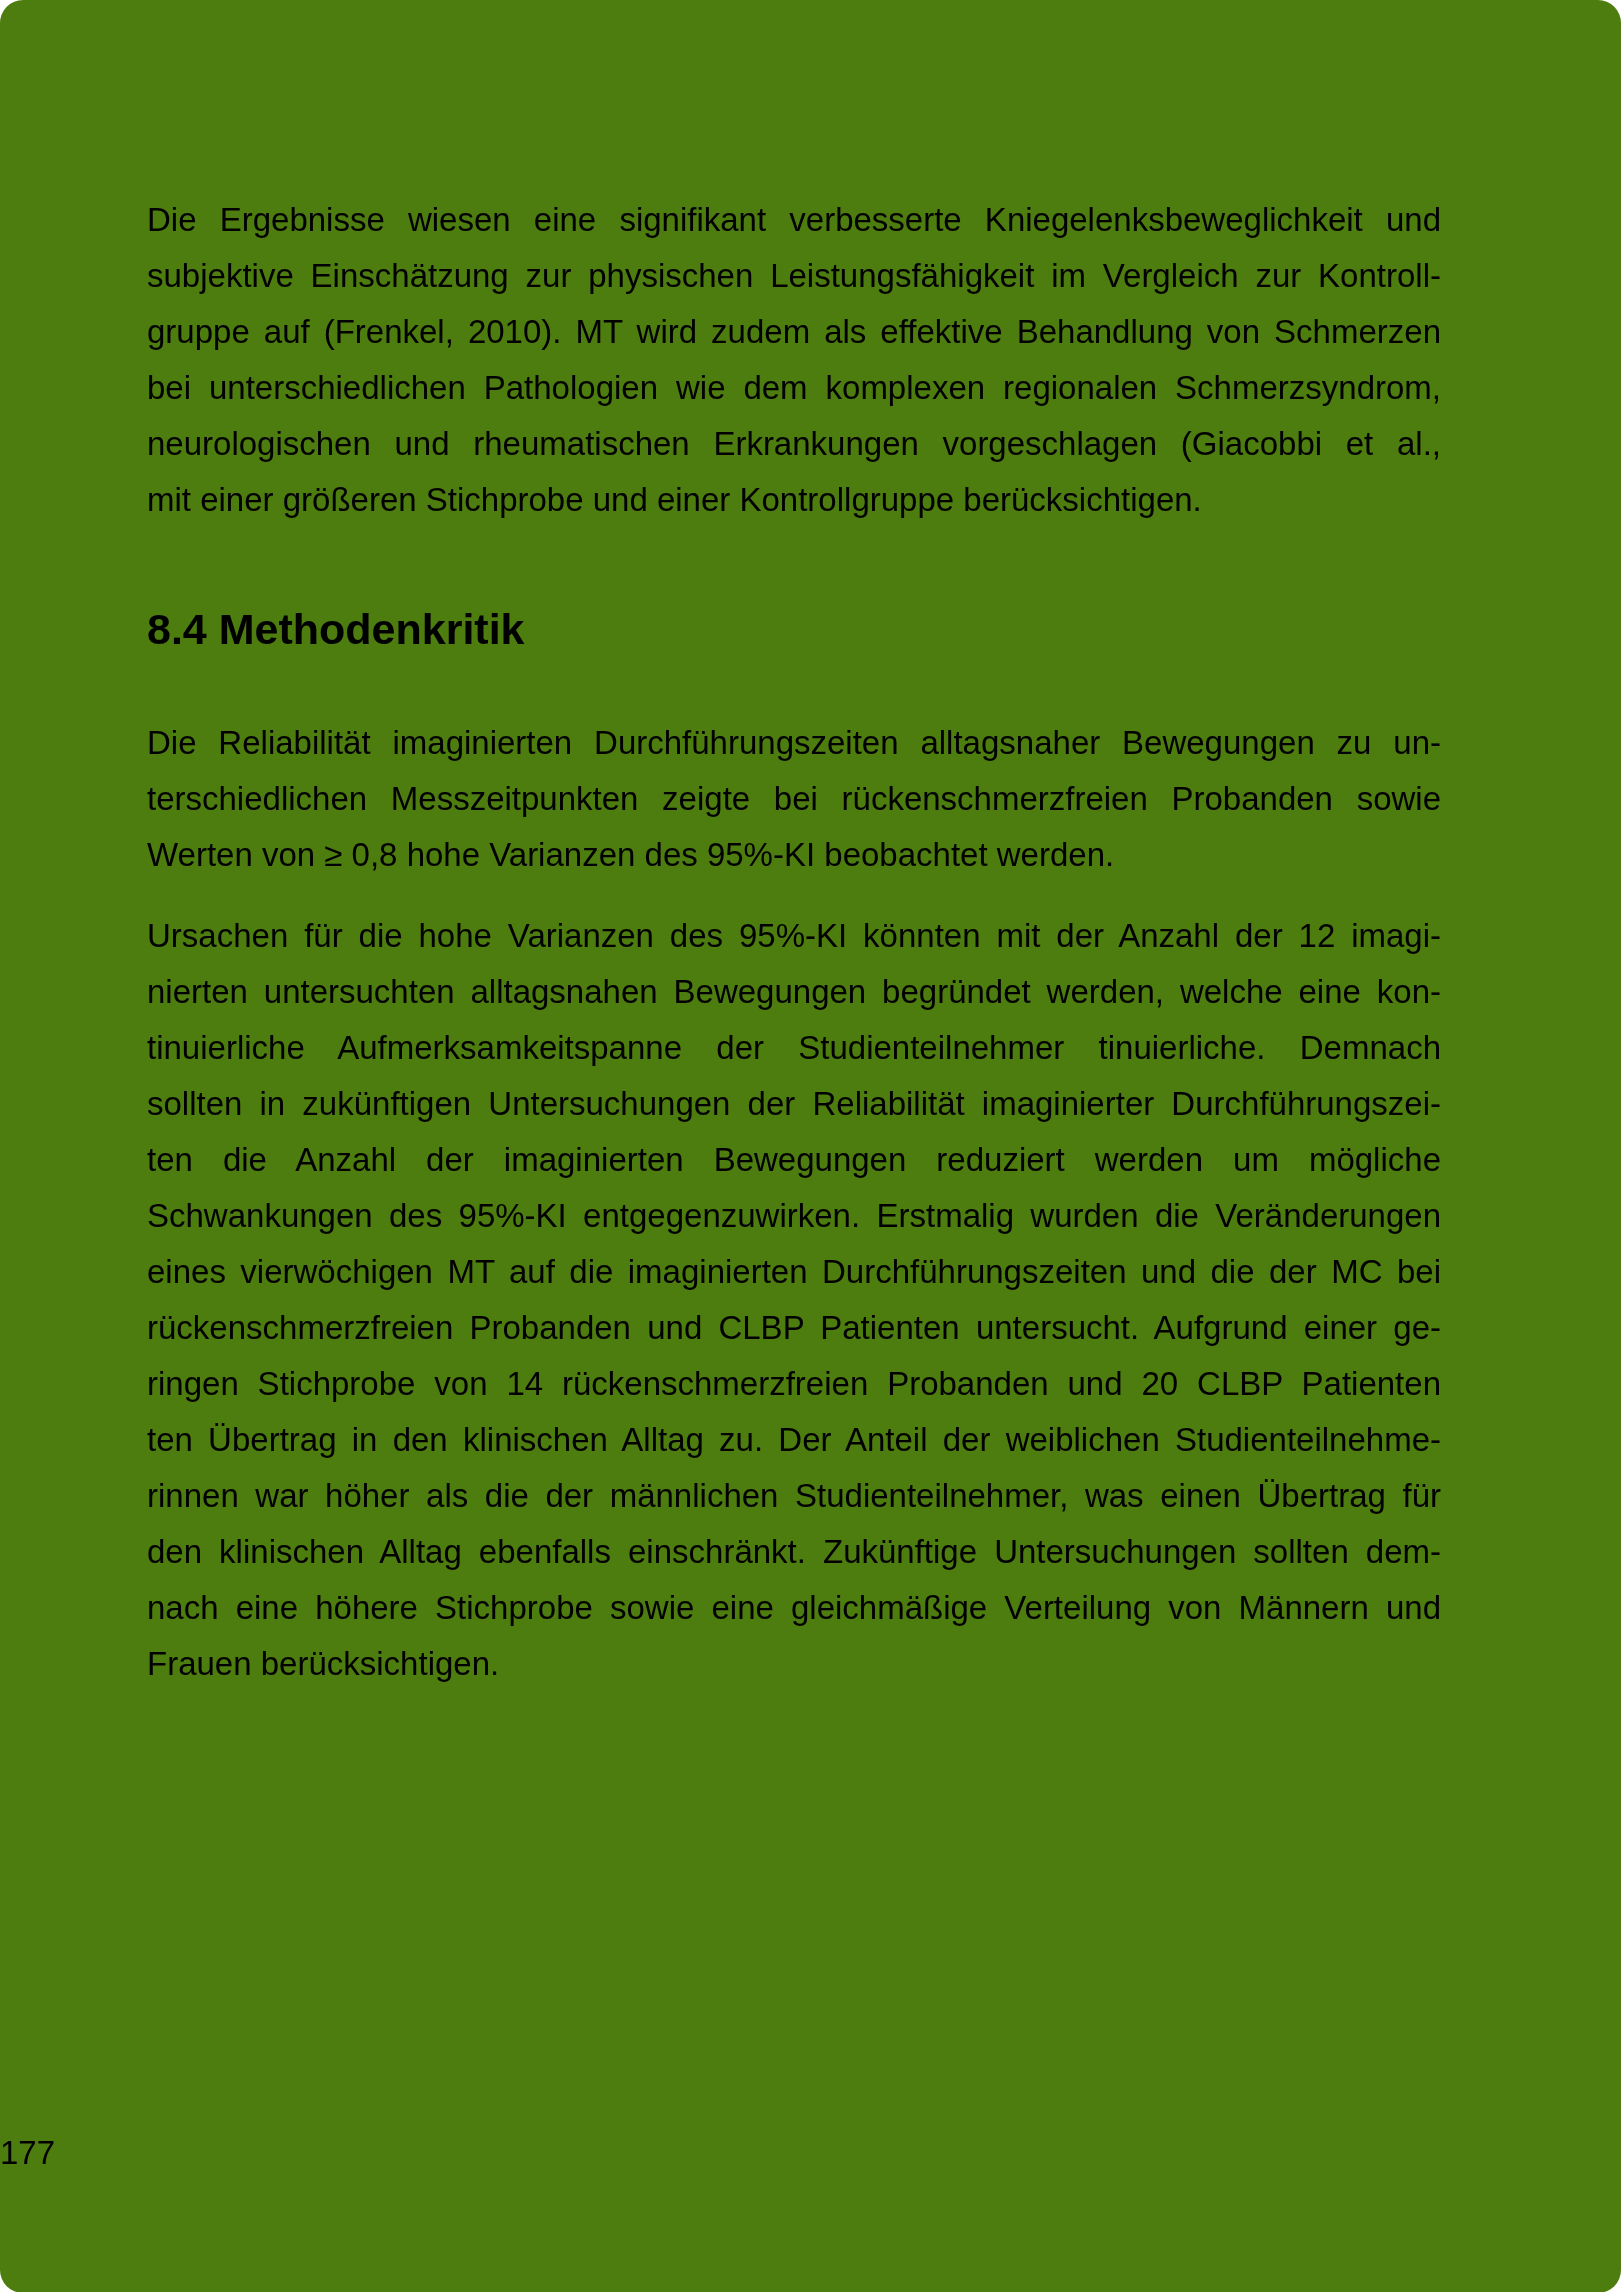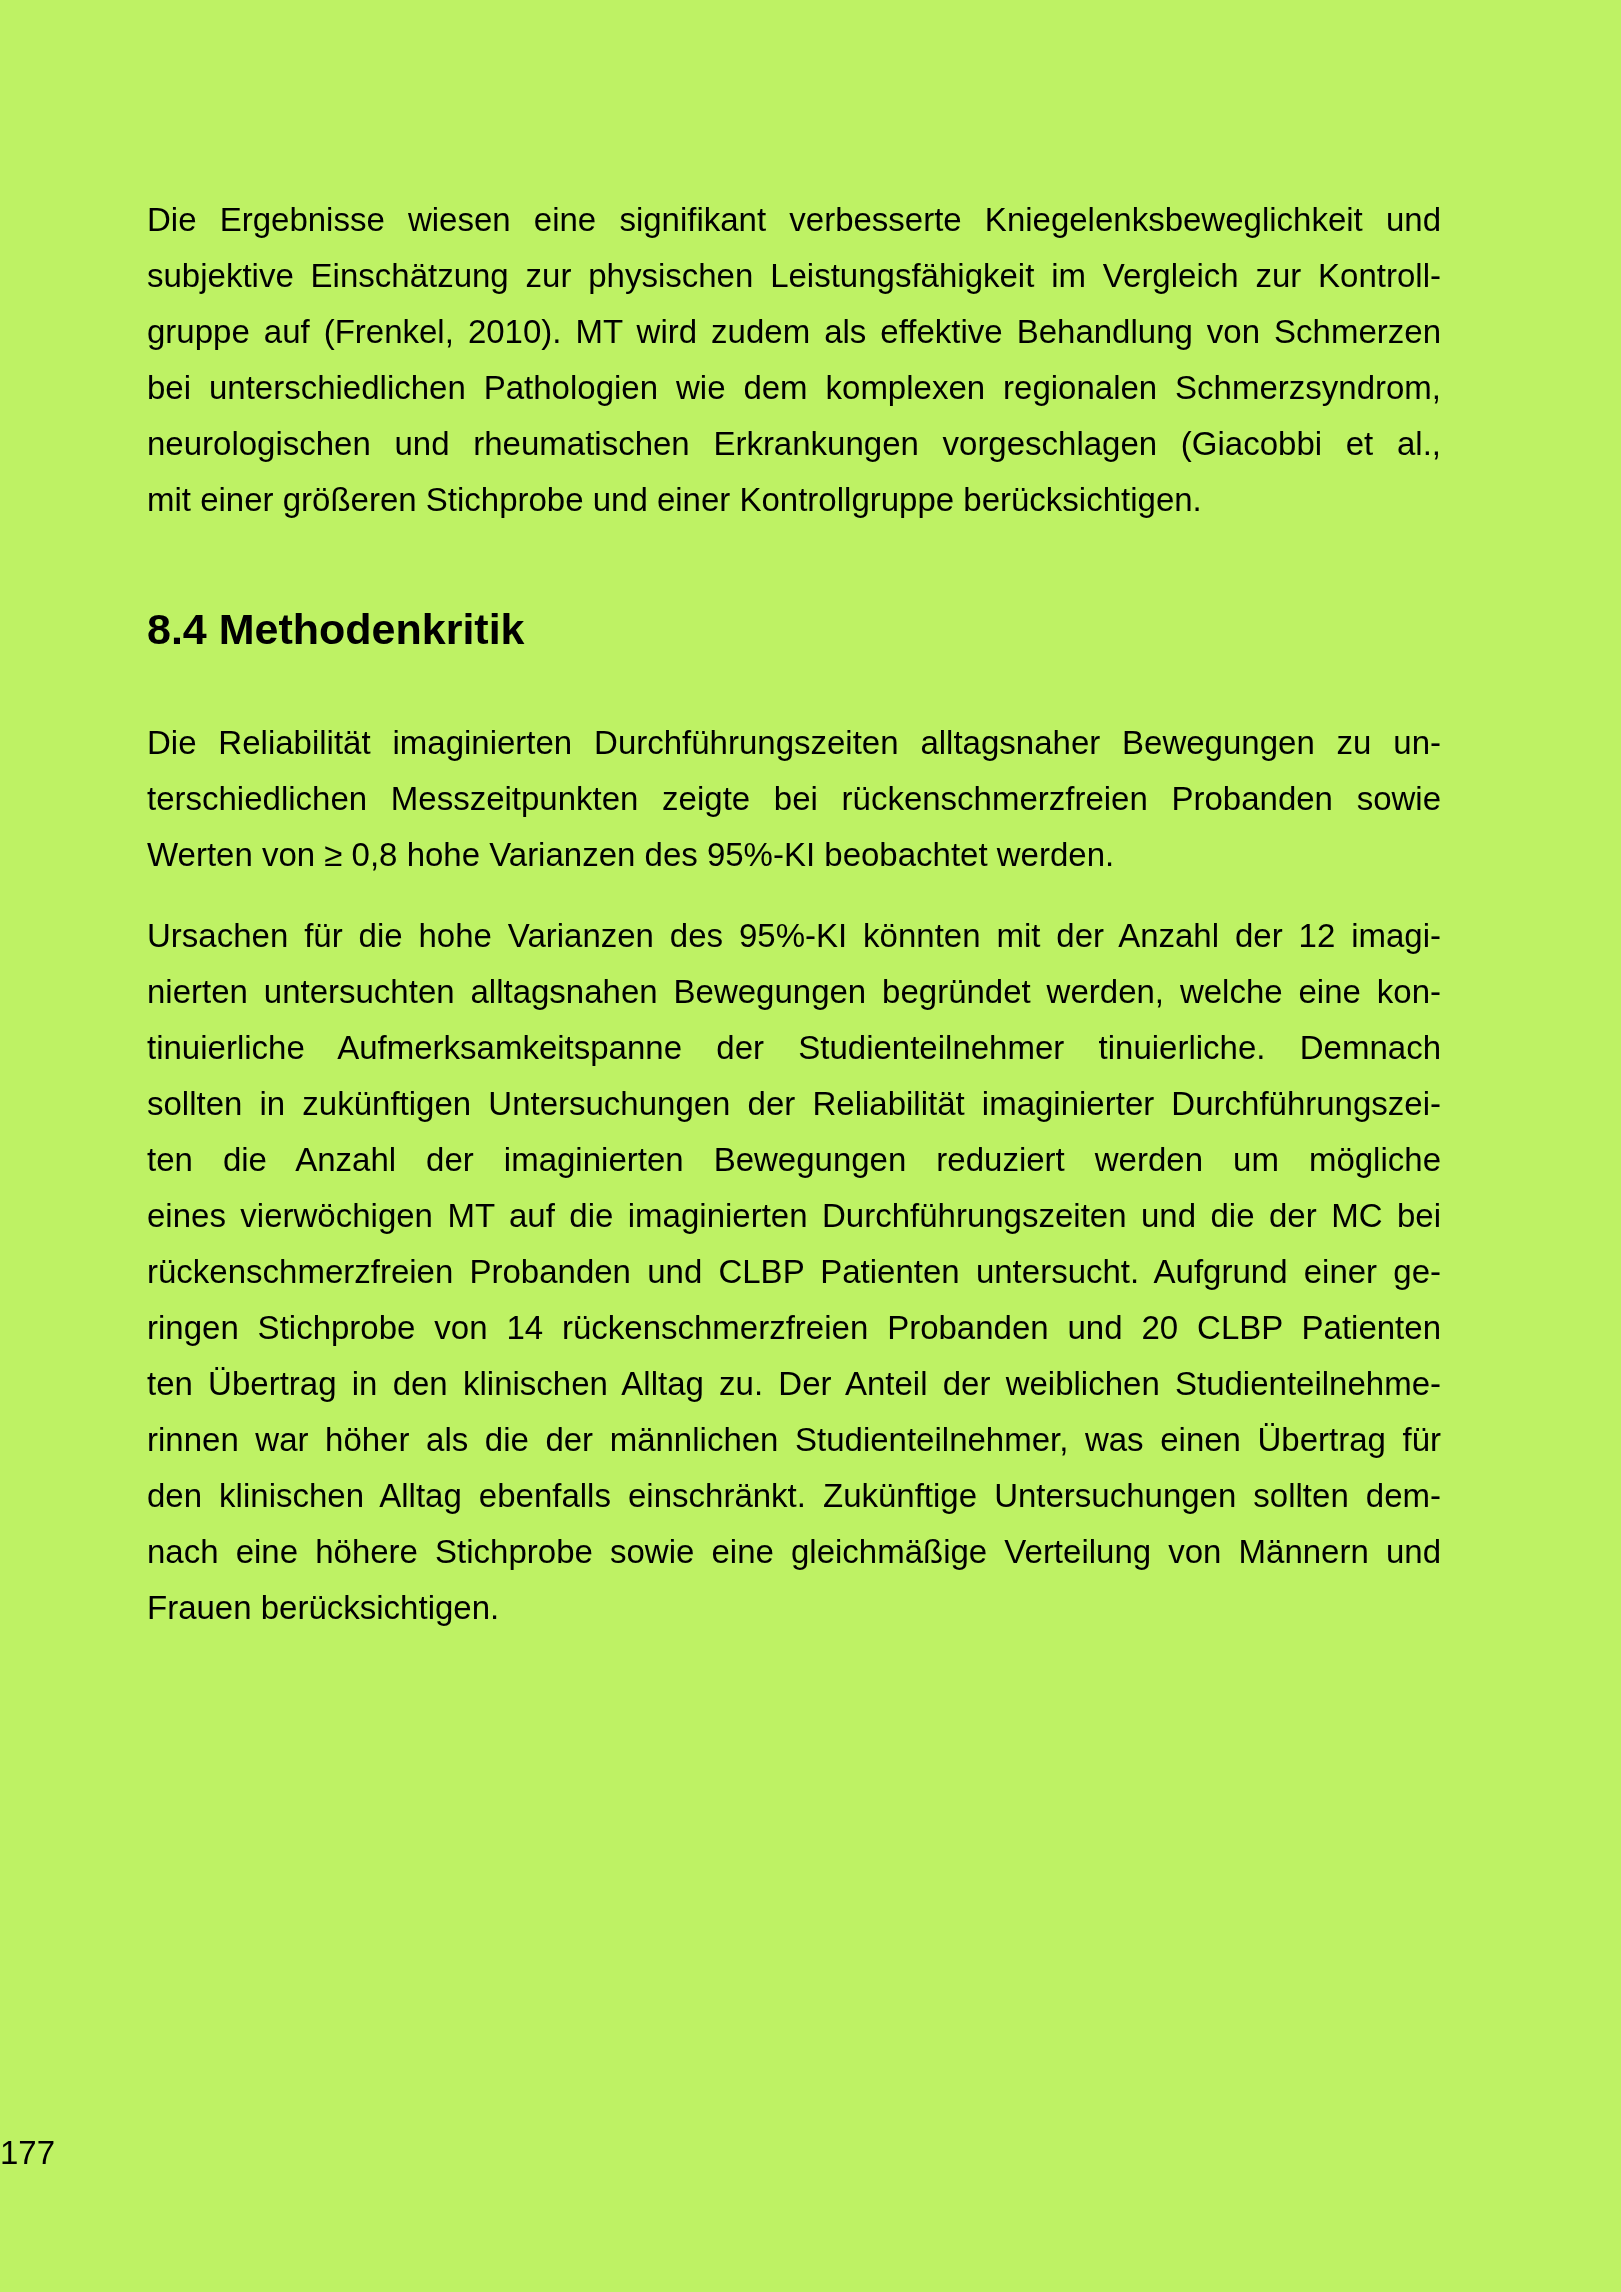--- a/index.html
+++ b/index.html
@@ -11,21 +11,22 @@
     height: 2293px;
     background: #ffffff;
     position: relative;
     font-family: "Liberation Sans", sans-serif;
     color: #000000;
     overflow: hidden;
   }
   .page {
     position: absolute;
     inset: 0;
-    background: #bef264;
+    background: #4d7c0f;
+    border-radius: 23px;
   }
   .content {
     position: absolute;
     left: 147px;
     top: 192px;
     width: 1294px;
   }
   .para {
     margin: 0;
   }
@@ -80,20 +81,21 @@
         <div class="line">terschiedlichen Messzeitpunkten zeigte bei rückenschmerzfreien Probanden sowie</div>
         <div class="line last">Werten von ≥  0,8 hohe Varianzen des 95%-KI beobachtet werden.</div>
       </div>
 
     <div class="para limitations">
         <div class="line">Ursachen für die hohe Varianzen des 95%-KI könnten mit der Anzahl der 12 imagi-</div>
         <div class="line">nierten untersuchten alltagsnahen Bewegungen begründet werden, welche eine kon-</div>
         <div class="line">tinuierliche Aufmerksamkeitspanne der Studienteilnehmer tinuierliche. Demnach</div>
         <div class="line">sollten in zukünftigen Untersuchungen der Reliabilität imaginierter Durchführungszei-</div>
         <div class="line">ten die Anzahl der imaginierten Bewegungen reduziert werden um mögliche</div>
+        <div class="line">Schwankungen des 95%-KI entgegenzuwirken. Erstmalig wurden die Veränderungen</div>
         <div class="line">eines vierwöchigen MT auf die imaginierten Durchführungszeiten und die der MC bei</div>
         <div class="line">rückenschmerzfreien Probanden und CLBP Patienten untersucht. Aufgrund einer ge-</div>
         <div class="line">ringen Stichprobe von 14 rückenschmerzfreien Probanden und 20 CLBP Patienten</div>
         <div class="line">ten Übertrag in den klinischen Alltag zu. Der Anteil der weiblichen Studienteilnehme-</div>
         <div class="line">rinnen war höher als die der männlichen Studienteilnehmer, was einen Übertrag für</div>
         <div class="line">den klinischen Alltag ebenfalls einschränkt. Zukünftige Untersuchungen sollten dem-</div>
         <div class="line">nach eine höhere Stichprobe sowie eine gleichmäßige Verteilung von Männern und</div>
         <div class="line last">Frauen berücksichtigen.</div>
       </div>
 

